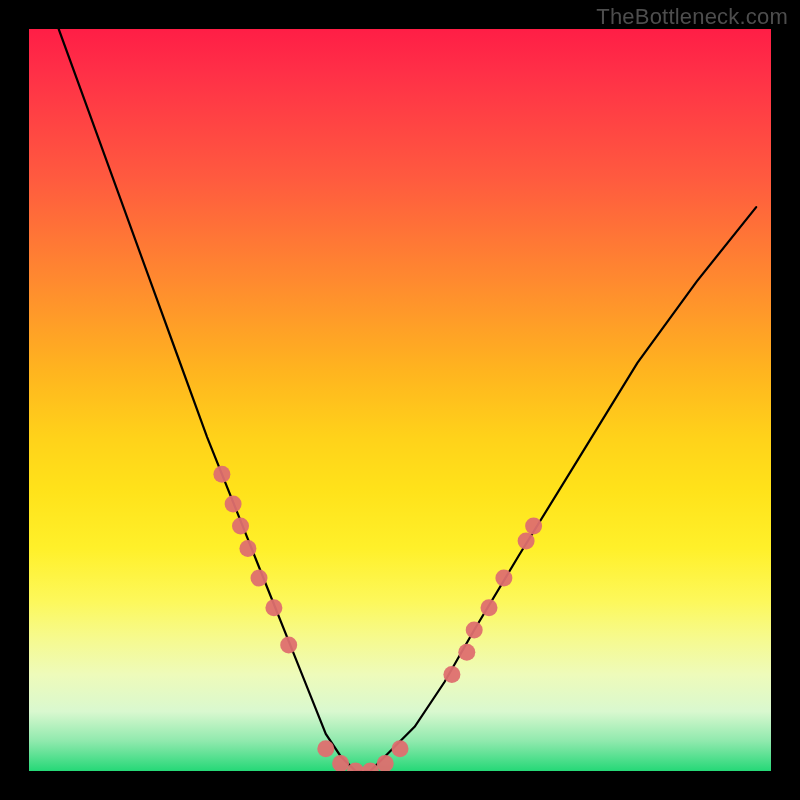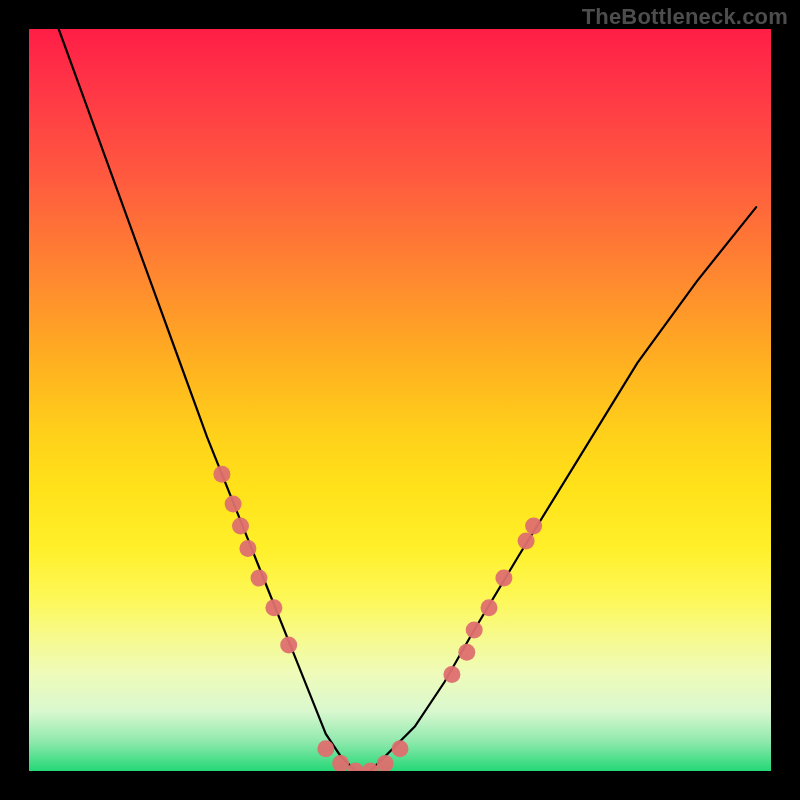--- a/index.html
+++ b/index.html
@@ -42,21 +42,21 @@
       #8fe9ad 96%,
       #25d877 100%
     );
   }
   .watermark {
     position: absolute;
     top: 4px;
     right: 12px;
     color: #4d4d4d;
     font-size: 22px;
-    font-weight: 700;
+    font-weight: 400;
     letter-spacing: 0.2px;
     user-select: none;
   }
   svg.overlay {
     position: absolute;
     top: 29px;
     left: 29px;
     width: 742px;
     height: 742px;
     pointer-events: none;

